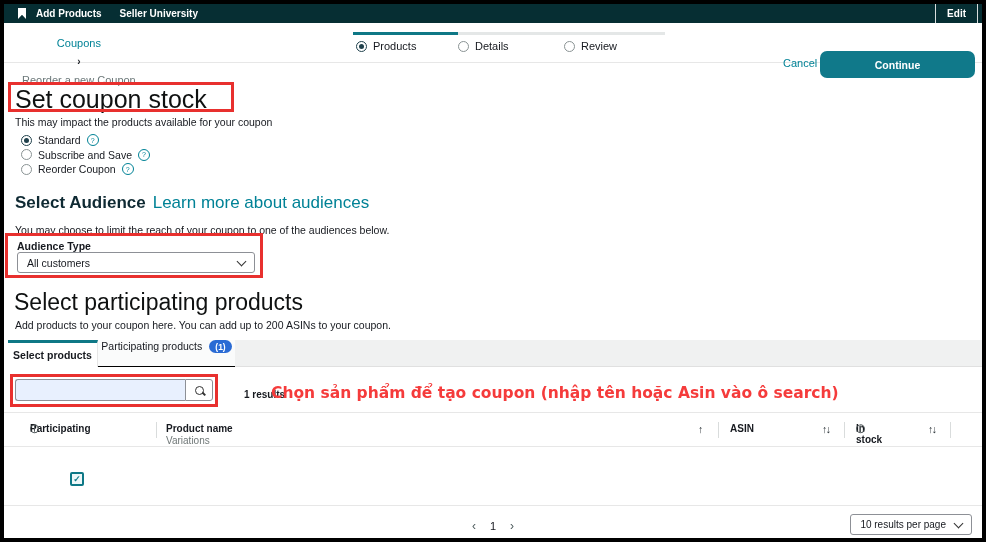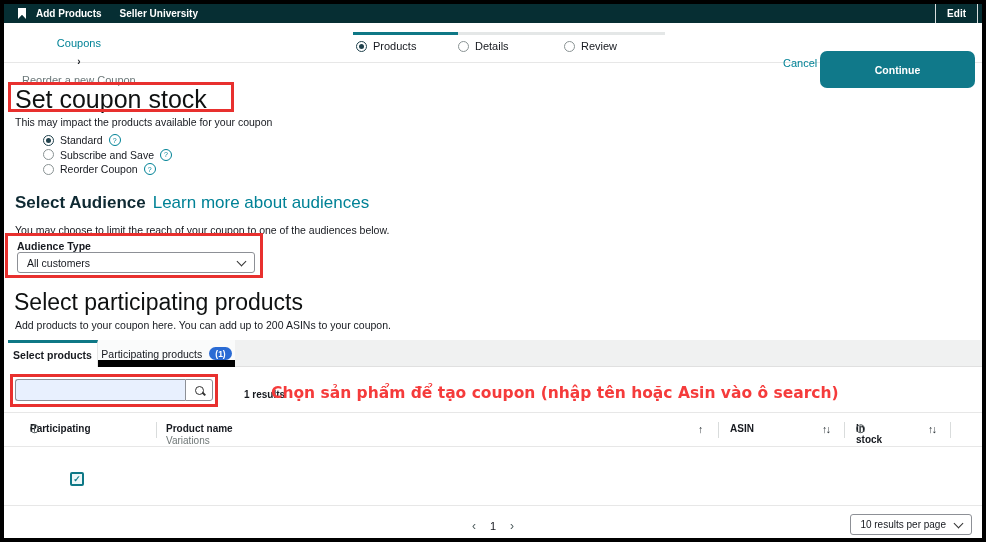--- a/index.html
+++ b/index.html
@@ -20,34 +20,34 @@
   .crumb-link{color:#008296;cursor:pointer;}
   .crumb-sep{color:#16191f;font-size:10px;font-weight:bold;}
   .crumb-current{color:#6b7778;}
   .progress{position:absolute;left:349px;top:9px;width:312px;height:3px;background:#e4e7e7;}
   .progress-fill{width:105px;height:3px;background:#0e7886;}
   .step{position:absolute;top:17px;display:flex;gap:6px;align-items:center;font-size:11px;cursor:pointer;}
   .radio{width:11px;height:11px;border-radius:50%;border:1px solid #8a9394;background:#fff;box-sizing:border-box;position:relative;flex:none;}
   .radio.sel{border:1.5px solid #20414c;}
   .radio.sel::after{content:"";position:absolute;inset:2px;background:#20414c;border-radius:50%;}
   .cancel{position:absolute;left:779px;top:34px;color:#008296;font-size:11px;cursor:pointer;}
-  .continue{position:absolute;left:816px;top:28px;width:155px;height:37px;background:#10798a;color:#fff;
+  .continue{position:absolute;left:816px;top:28px;width:155px;height:27px;background:#10798a;color:#fff;
             font-size:10.5px;font-weight:bold;border:none;border-radius:7px;font-family:inherit;cursor:pointer;}
 
   
   .annot{position:absolute;border:3px solid #e8302e;pointer-events:none;box-sizing:border-box;}
   .annot-title{left:4px;top:78px;width:226px;height:30px;}
   .annot-audience{left:1px;top:229px;width:258px;height:45px;}
   .annot-search{left:6px;top:370px;width:208px;height:33px;}
 
   
   .h-title1{position:absolute;left:11px;top:81px;font-size:25px;color:#0f1111;}
   .sub1{position:absolute;left:11px;top:112px;font-size:10.5px;}
   .opt-group{position:absolute;left:17px;top:130px;display:flex;flex-direction:column;gap:2.5px;}
-  .opt{display:flex;align-items:center;gap:6px;font-size:10.5px;cursor:pointer;margin-left:22px;}
+  .opt{display:flex;align-items:center;gap:6px;font-size:10.5px;cursor:pointer;}
   .help-icon{width:10px;height:10px;border-radius:50%;border:1px solid #008296;color:#008296;font-size:7px;
              display:flex;align-items:center;justify-content:center;flex:none;cursor:pointer;}
 
   
   .h-title2{position:absolute;left:11px;top:189px;font-size:17px;display:flex;gap:7px;}
   .h2-text{font-weight:bold;color:#0f2a33;}
   .h2-link{color:#008296;cursor:pointer;}
   .sub2{position:absolute;left:11px;top:220px;font-size:10.5px;}
   .aud-label{position:absolute;left:13px;top:236px;font-size:10.5px;font-weight:bold;}
   .aud-select{position:absolute;left:13px;top:248px;width:238px;height:21px;border:1px solid #8d9096;border-radius:3px;
@@ -56,22 +56,22 @@
   .chev{width:6px;height:6px;border-right:1.5px solid #333;border-bottom:1.5px solid #333;
         transform:rotate(45deg);margin-top:-3px;flex:none;}
 
   
   .h-title3{position:absolute;left:10px;top:285px;font-size:23px;color:#0f1111;}
   .sub3{position:absolute;left:11px;top:315px;font-size:10.5px;}
   .tabs{position:absolute;left:0;right:0;top:336px;height:27px;display:flex;background:#fff;}
   .tab-active{margin-left:4px;width:90px;background:#fff;border-top:3px solid #0e7886;border-right:1px solid #e6e6e6;
               font-weight:bold;font-size:10.5px;display:flex;align-items:center;justify-content:center;
               box-sizing:border-box;cursor:pointer;}
-  .tab-inactive{width:137px;background:#fafbfb;border-bottom:7px solid #000000;font-size:10.5px;display:flex;
-                align-items:flex-end;justify-content:center;gap:7px;box-sizing:border-box;cursor:pointer;}
+  .tab-inactive{width:137px;background:#fafbfb;border-bottom:1px solid #000000;font-size:10.5px;display:flex;
+                align-items:flex-start;justify-content:center;gap:7px;box-sizing:border-box;cursor:pointer;}
   .tab-filler{flex:1;background:#f0f1f1;border-bottom:1px solid #e0e0e0;}
   .badge{background:#2a6bd4;color:#fff;font-size:8.5px;border-radius:9px;padding:1.5px 6px;font-weight:bold;}
 
   
   .search-group{position:absolute;left:11px;top:375px;height:22px;display:flex;}
   .search-input{width:170px;height:22px;box-sizing:border-box;border:1px solid #8d9096;border-right:none;
                 border-radius:3px 0 0 3px;background:#e8f0fe;padding:0 6px;font-size:11px;font-family:inherit;outline:none;}
   .search-btn{width:28px;height:22px;box-sizing:border-box;border:1px solid #8d9096;border-radius:0 3px 3px 0;
               background:#fff;display:flex;align-items:center;justify-content:center;cursor:pointer;}
   .mag{position:relative;width:9px;height:9px;border:1.5px solid #333;border-radius:50%;box-sizing:border-box;}

